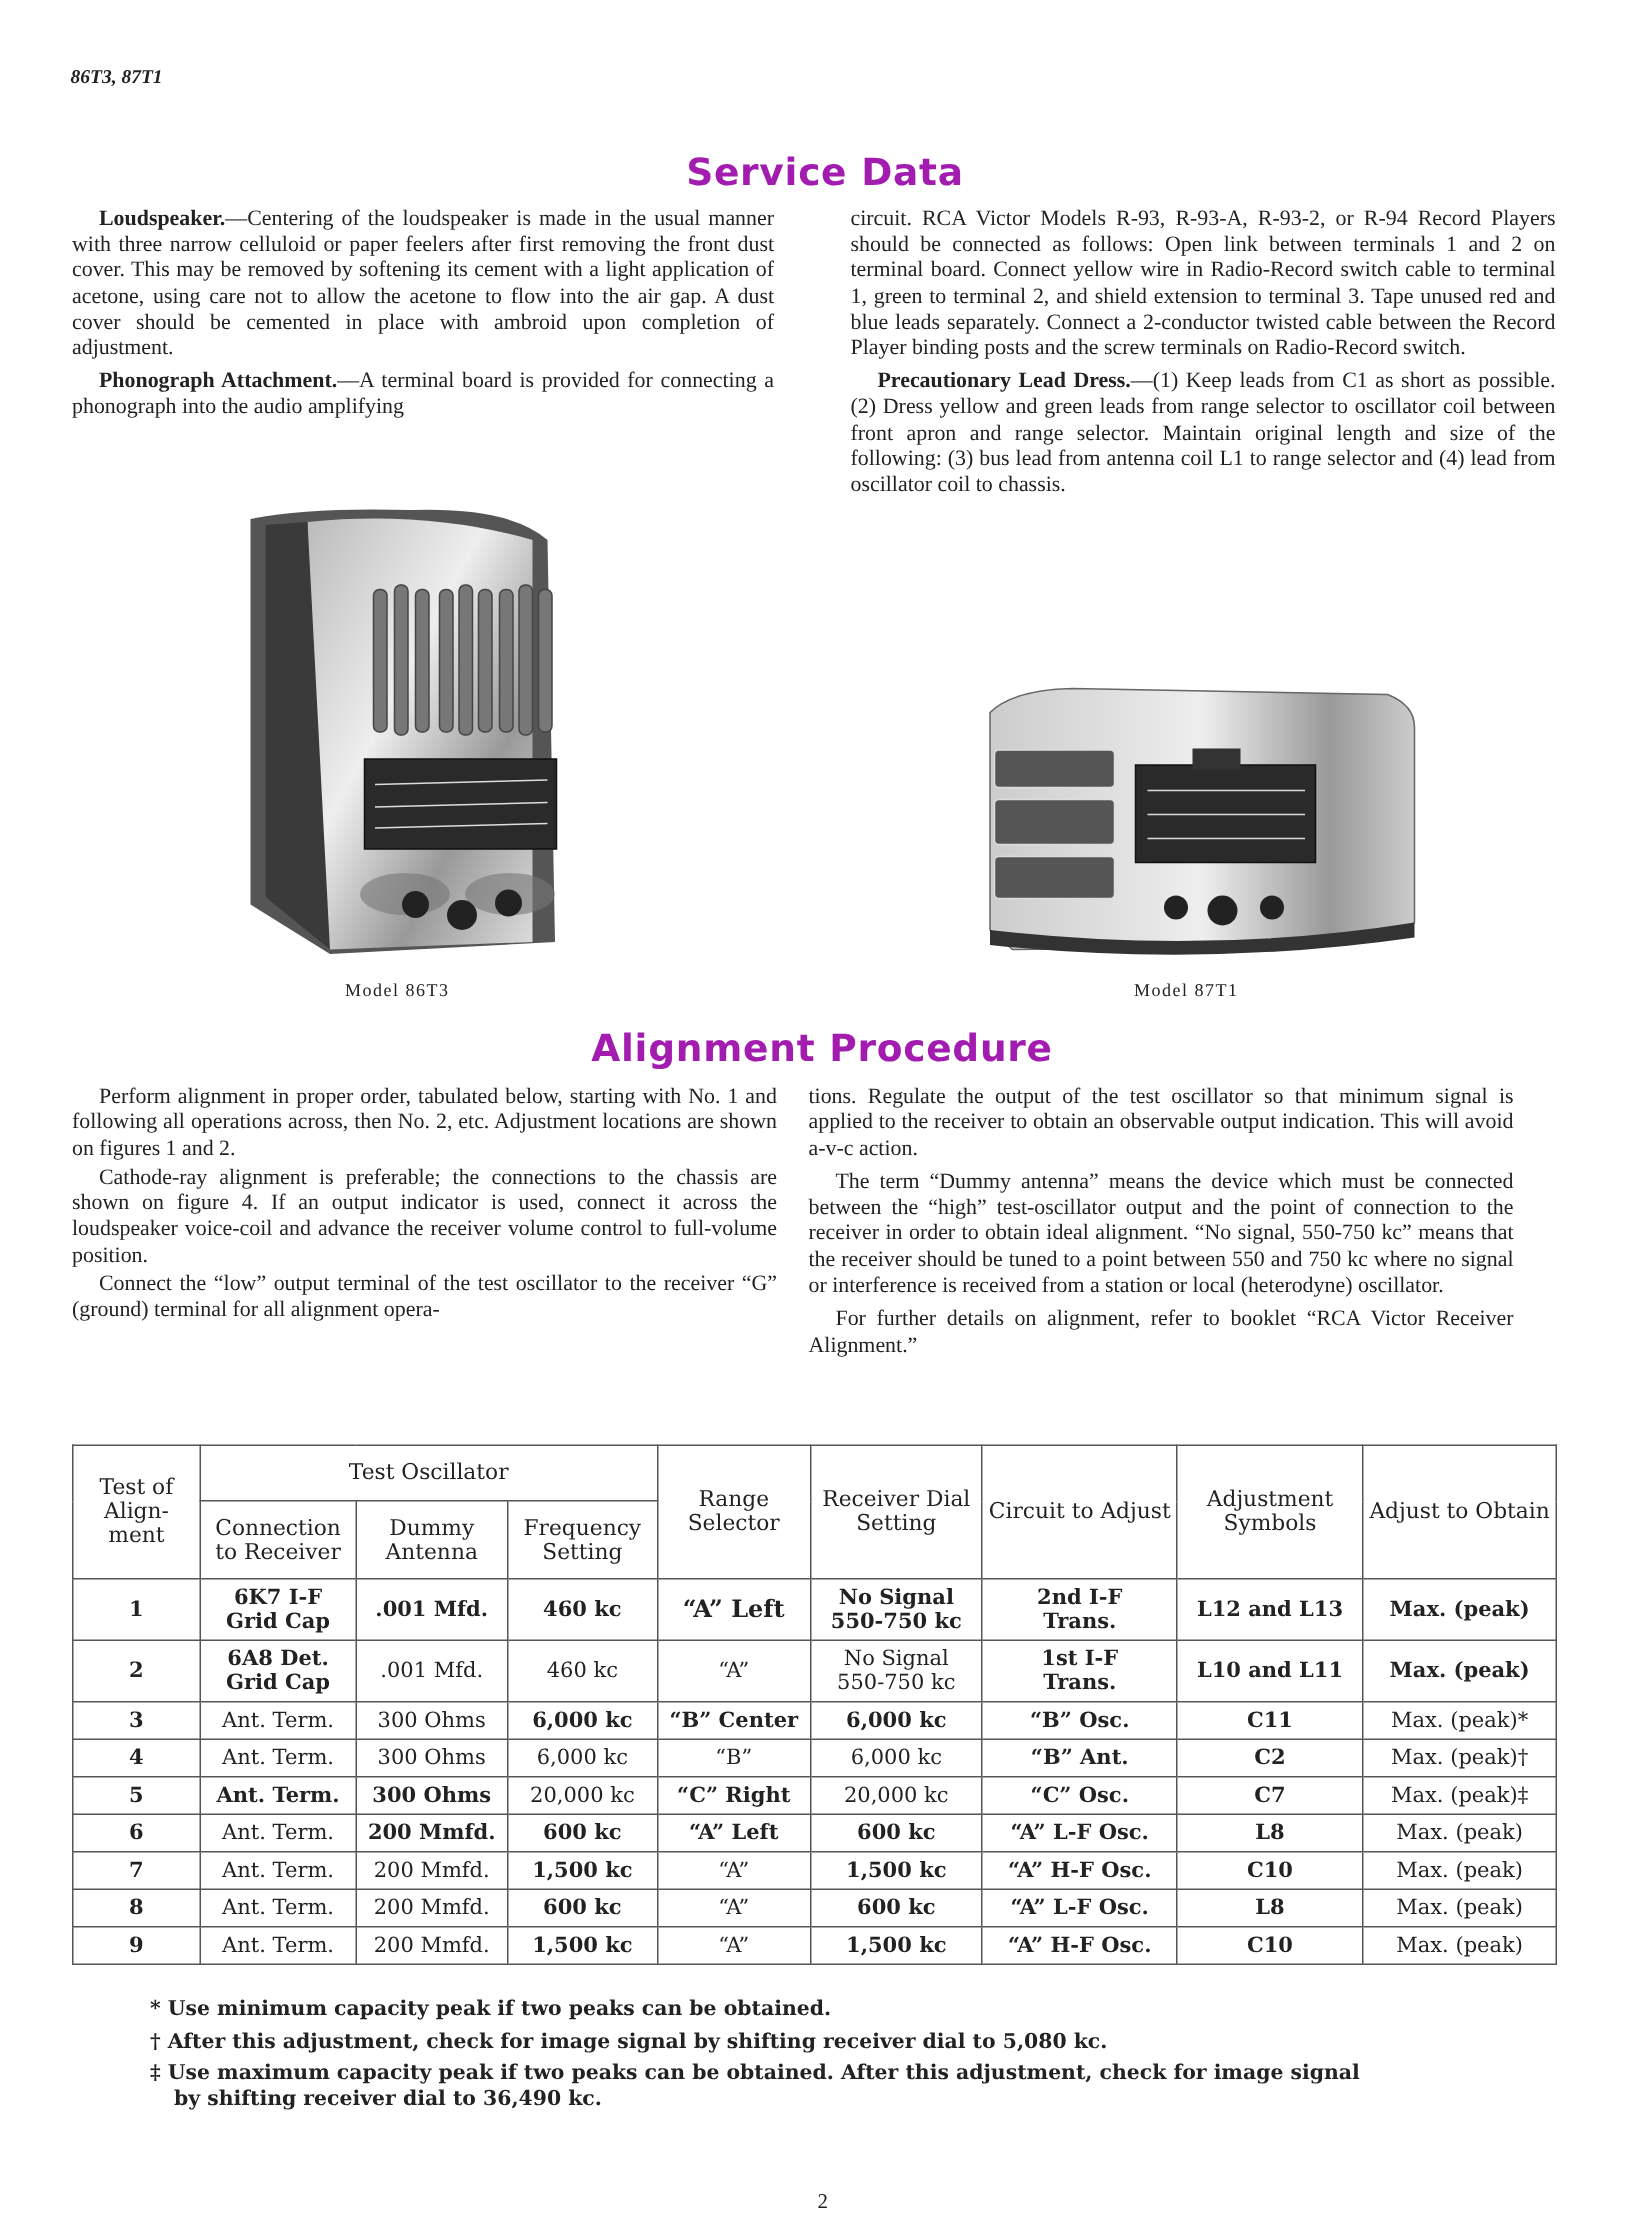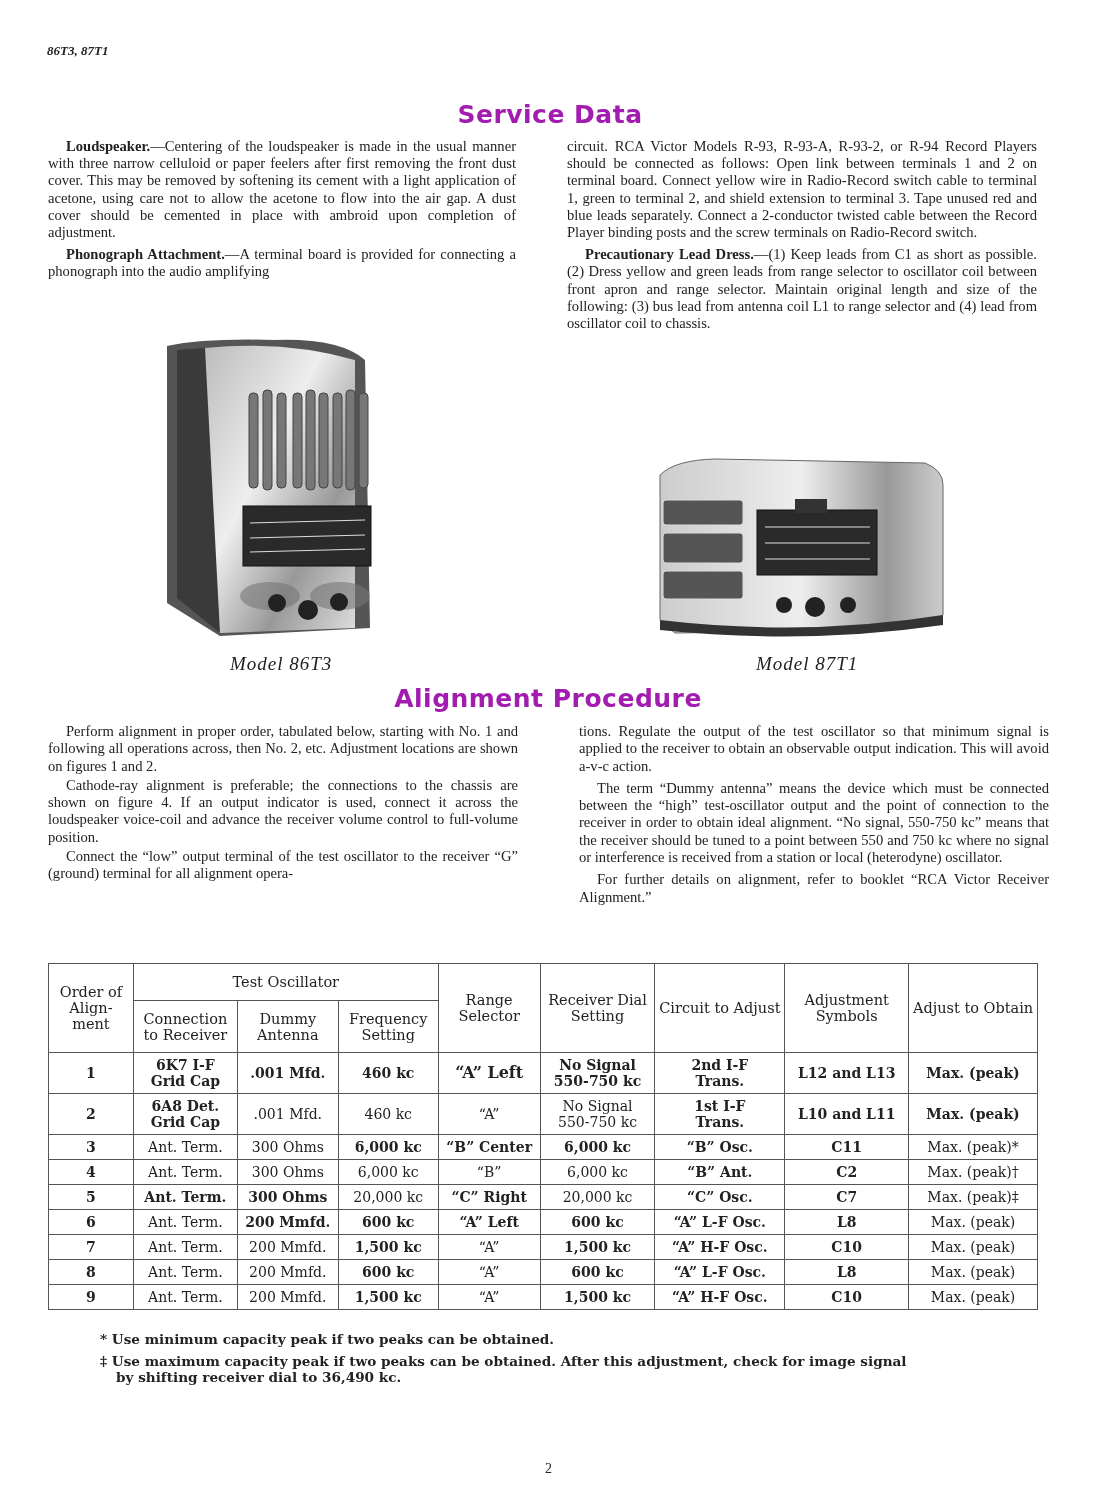--- a/index.html
+++ b/index.html
@@ -6,21 +6,21 @@
   body { width:1097px; height:1491px; position:relative; overflow:hidden; color:#222;
          font-family:"Liberation Serif","DejaVu Serif",serif; }
   .abs { position:absolute; }
   .header-id { left:47px; top:43px; font-size:13px; font-weight:bold; font-style:italic; }
   .section-title { font-family:"DejaVu Sans","Liberation Sans",sans-serif; font-weight:bold;
                    font-size:25px; letter-spacing:0.5px; color:#a21caf; text-align:center; }
   .col { font-size:14.6px; line-height:17.2px; text-align:justify; }
   .col p { margin:0 0 5px 0; text-indent:18px; }
   .col p.noind { text-indent:0; }
   .col b { font-weight:bold; }
-  .caption { font-style:italic; font-size:19px; letter-spacing:1px; }
+  .caption { font-size:12px; letter-spacing:1px; }
 
   
   .fig { background:#fff; }
   table.align { position:absolute; left:48px; top:963px; width:990px; border-collapse:collapse;
                 font-family:"DejaVu Serif","Liberation Serif",serif; font-size:14px; color:#222; }
   table.align td, table.align th { border:1.3px solid #555; text-align:center; vertical-align:middle;
                 font-weight:normal; padding:0 2px; line-height:16px; }
   table.align th { font-size:14.5px; }
   table.align tr.r td { height:24px; }
   table.align tr.r2 td { height:40px; }
@@ -123,41 +123,41 @@
 <div class="abs caption" style="left:756px;top:653px;">Model 87T1</div>
 
 <div class="abs section-title" style="left:348px;top:684px;width:400px;">Alignment Procedure</div>
 
 <div class="abs col" style="left:48px;top:723px;width:470px;line-height:17.3px;">
   <p style="margin-bottom:2px">Perform alignment in proper order, tabulated below, starting with No. 1 and following all operations across, then No. 2, etc. Adjustment locations are shown on figures 1 and 2.</p>
   <p style="margin-bottom:2px">Cathode-ray alignment is preferable; the connections to the chassis are shown on figure 4. If an output indicator is used, connect it across the loudspeaker voice-coil and advance the receiver volume control to full-volume position.</p>
   <p style="margin-bottom:2px">Connect the “low” output terminal of the test oscillator to the receiver “G” (ground) terminal for all alignment opera-</p>
 </div>
 
-<div class="abs col" style="left:579px;top:723px;width:470px;line-height:17.3px;">
+<div class="abs col" style="left:539px;top:723px;width:470px;line-height:17.3px;">
   <p class="noind" style="margin-bottom:5px">tions. Regulate the output of the test oscillator so that minimum signal is applied to the receiver to obtain an observable output indication. This will avoid a-v-c action.</p>
   <p style="margin-bottom:5px">The term “Dummy antenna” means the device which must be connected between the “high” test-oscillator output and the point of connection to the receiver in order to obtain ideal alignment. “No signal, 550-750 kc” means that the receiver should be tuned to a point between 550 and 750 kc where no signal or interference is received from a station or local (heterodyne) oscillator.</p>
   <p>For further details on alignment, refer to booklet “RCA Victor Receiver Alignment.”</p>
 </div>
 
 <table class="align">
   <colgroup>
     <col style="width:85px">
       <col style="width:104px">
       <col style="width:101px">
       <col style="width:100px">
     <col style="width:102px">
       <col style="width:115px">
       <col style="width:130px">
       <col style="width:124px">
       <col style="width:129px">
   </colgroup>
   <tbody>
       <tr style="height:37px">
-    <th rowspan="2" style="padding:0 6px">Order of Align- ment</th>
+    <th rowspan="2" style="padding:0 6px">Test of Align- ment</th>
     <th colspan="3">Test Oscillator</th>
     <th rowspan="2">Range Selector</th>
     <th rowspan="2">Receiver Dial Setting</th>
     <th rowspan="2">Circuit to Adjust</th>
     <th rowspan="2">Adjustment Symbols</th>
     <th rowspan="2">Adjust to Obtain</th>
   </tr>
   <tr style="height:52px">
     <th>Connection to Receiver</th>
     <th>Dummy Antenna</th>
@@ -261,19 +261,20 @@
     <td class="b">1,500 kc</td>
     <td class="b">“A” H-F Osc.</td>
     <td class="b">C10</td>
     <td>Max. (peak)</td>
   </tr>
 </tbody>
   </table>
 
 <div class="abs notes">
   <div class="b">* Use minimum capacity peak if two peaks can be obtained.</div>
+  <div class="b">† After this adjustment, check for image signal by shifting receiver dial to 5,080 kc.</div>
   <div class="b">
     <span>‡ Use maximum capacity peak if two peaks can be obtained. After this adjustment, check for image signal</span><br>
     <span class="indent">by shifting receiver dial to 36,490 kc.</span>
   </div>
 </div>
 
 <div class="abs pagenum">2</div>
 
 </body></html>

